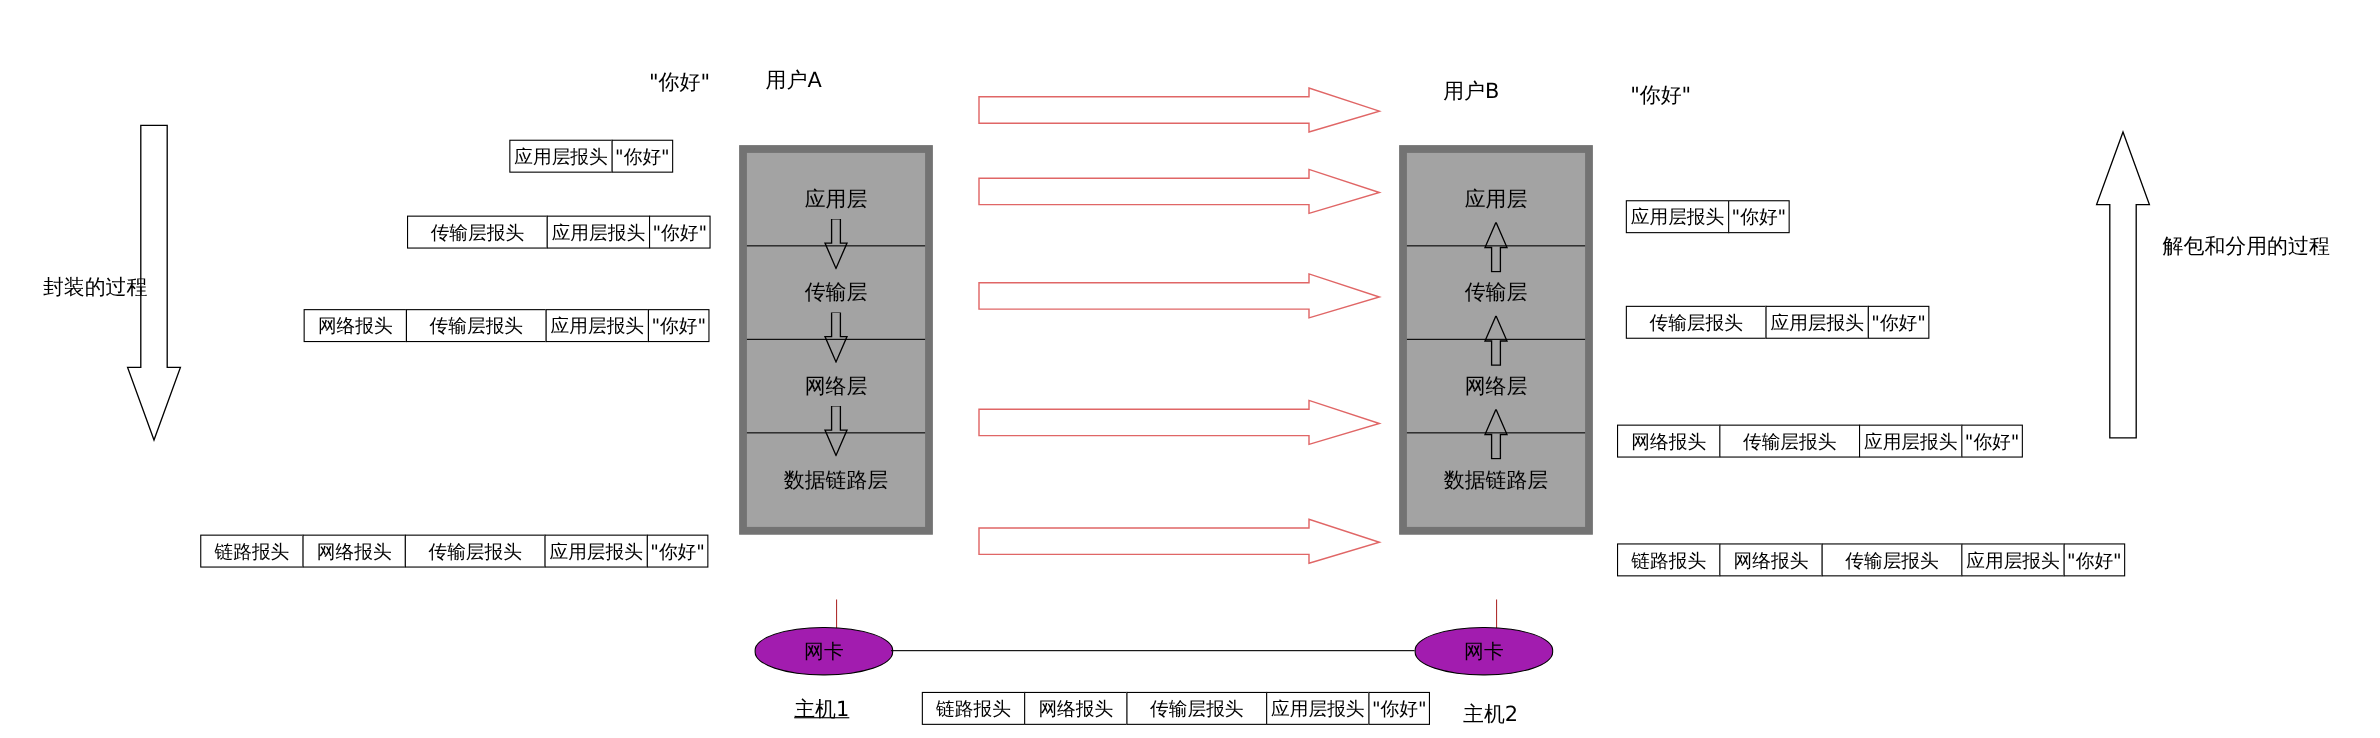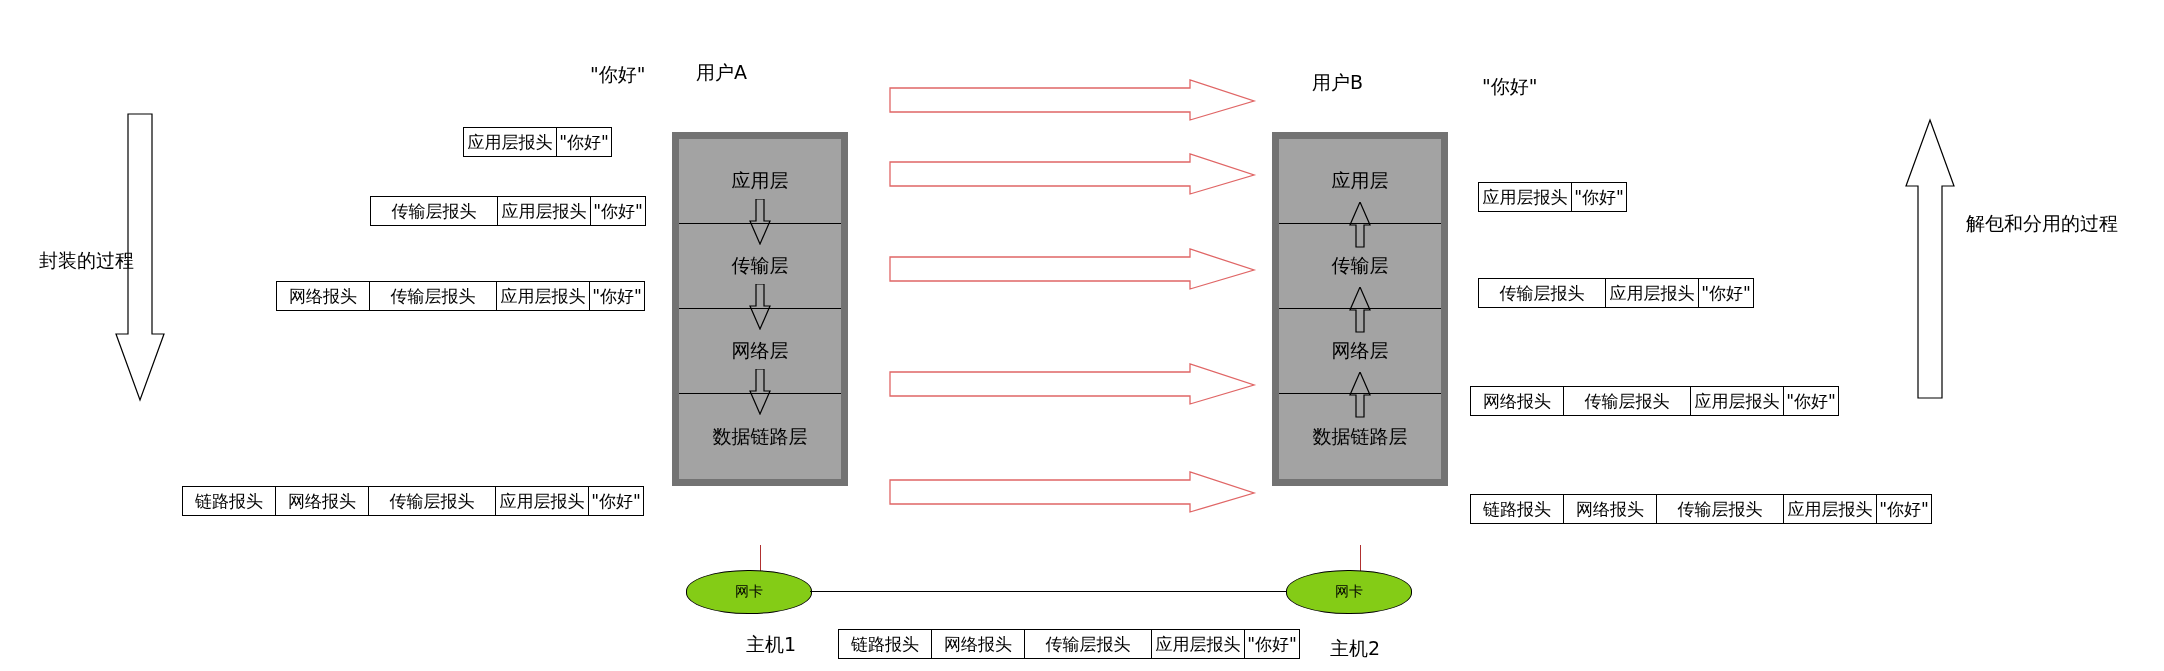--- a/index.html
+++ b/index.html
@@ -51,22 +51,22 @@
     width:22px;height:46px;
   }
   .arr-up{
     position:absolute;left:50%;top:-22px;transform:translateX(-50%);
     width:22px;height:46px;
   }
 
   
   .nic{
     position:absolute;width:124px;height:42px;border:1px solid #000;
-    border-radius:62px/21px;background:#84cc16;
-    display:flex;align-items:center;justify-content:center;font-size:14px;text-align:right;
+    border-radius:62px/21px;background:#a21caf;
+    display:flex;align-items:center;justify-content:center;font-size:18px;text-align:right;
   }
   .wire{position:absolute;height:0;border-top:1px solid #000;}
   .stem{position:absolute;width:0;border-left:1px solid #b03030;}
 
   
   svg.sidearrow{position:absolute;overflow:visible;}
   .stroke-blk{fill:none;stroke:#000;stroke-width:1.2;}
   .stroke-red{fill:none;stroke:#e06666;stroke-width:1.3;}
 </style>
 </head>
@@ -84,21 +84,21 @@
     <path class="stroke-blk" d="M30,2 L54,68 L42,68 L42,280 L18,280 L18,68 L6,68 Z"></path>
   </svg>
   <div class="abs lbl" style="left:1966px;top:211px;">解包和分用的过程</div>
 
   <div class="abs lbl" style="left:590px;top:62px;">"你好"</div>
   <div class="abs lbl" style="left:1482px;top:74px;">"你好"</div>
 
   <div class="abs lbl" style="left:696px;top:60px;">用户A</div>
   <div class="abs lbl" style="left:1312px;top:70px;">用户B</div>
 
-  <div class="abs lbl" style="left:746px;top:632px;">主机1</div>
+  <div class="abs lbl" style="left:722px;top:632px;text-decoration:underline;">主机1</div>
   <div class="abs lbl" style="left:1330px;top:636px;">主机2</div>
 
   <div class="stack" style="left:672px;top:132px;">
     <div class="layer">
       <span>应用层</span>
       <svg class="arr-down" viewBox="0 0 22 46">
         <path class="stroke-blk" d="M7,0 L15,0 L15,22 L21,22 L11,45 L1,22 L7,22 Z"></path>
       </svg>
     </div>
     <div class="layer">

